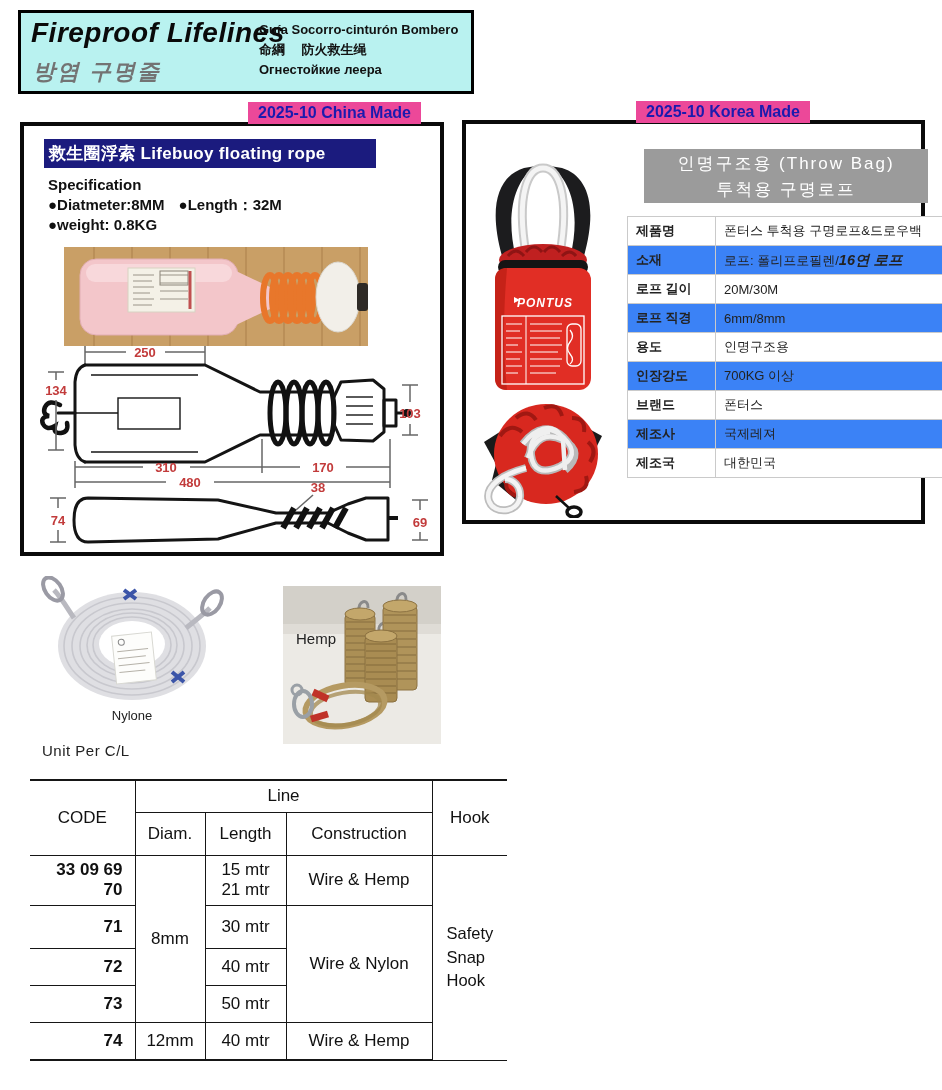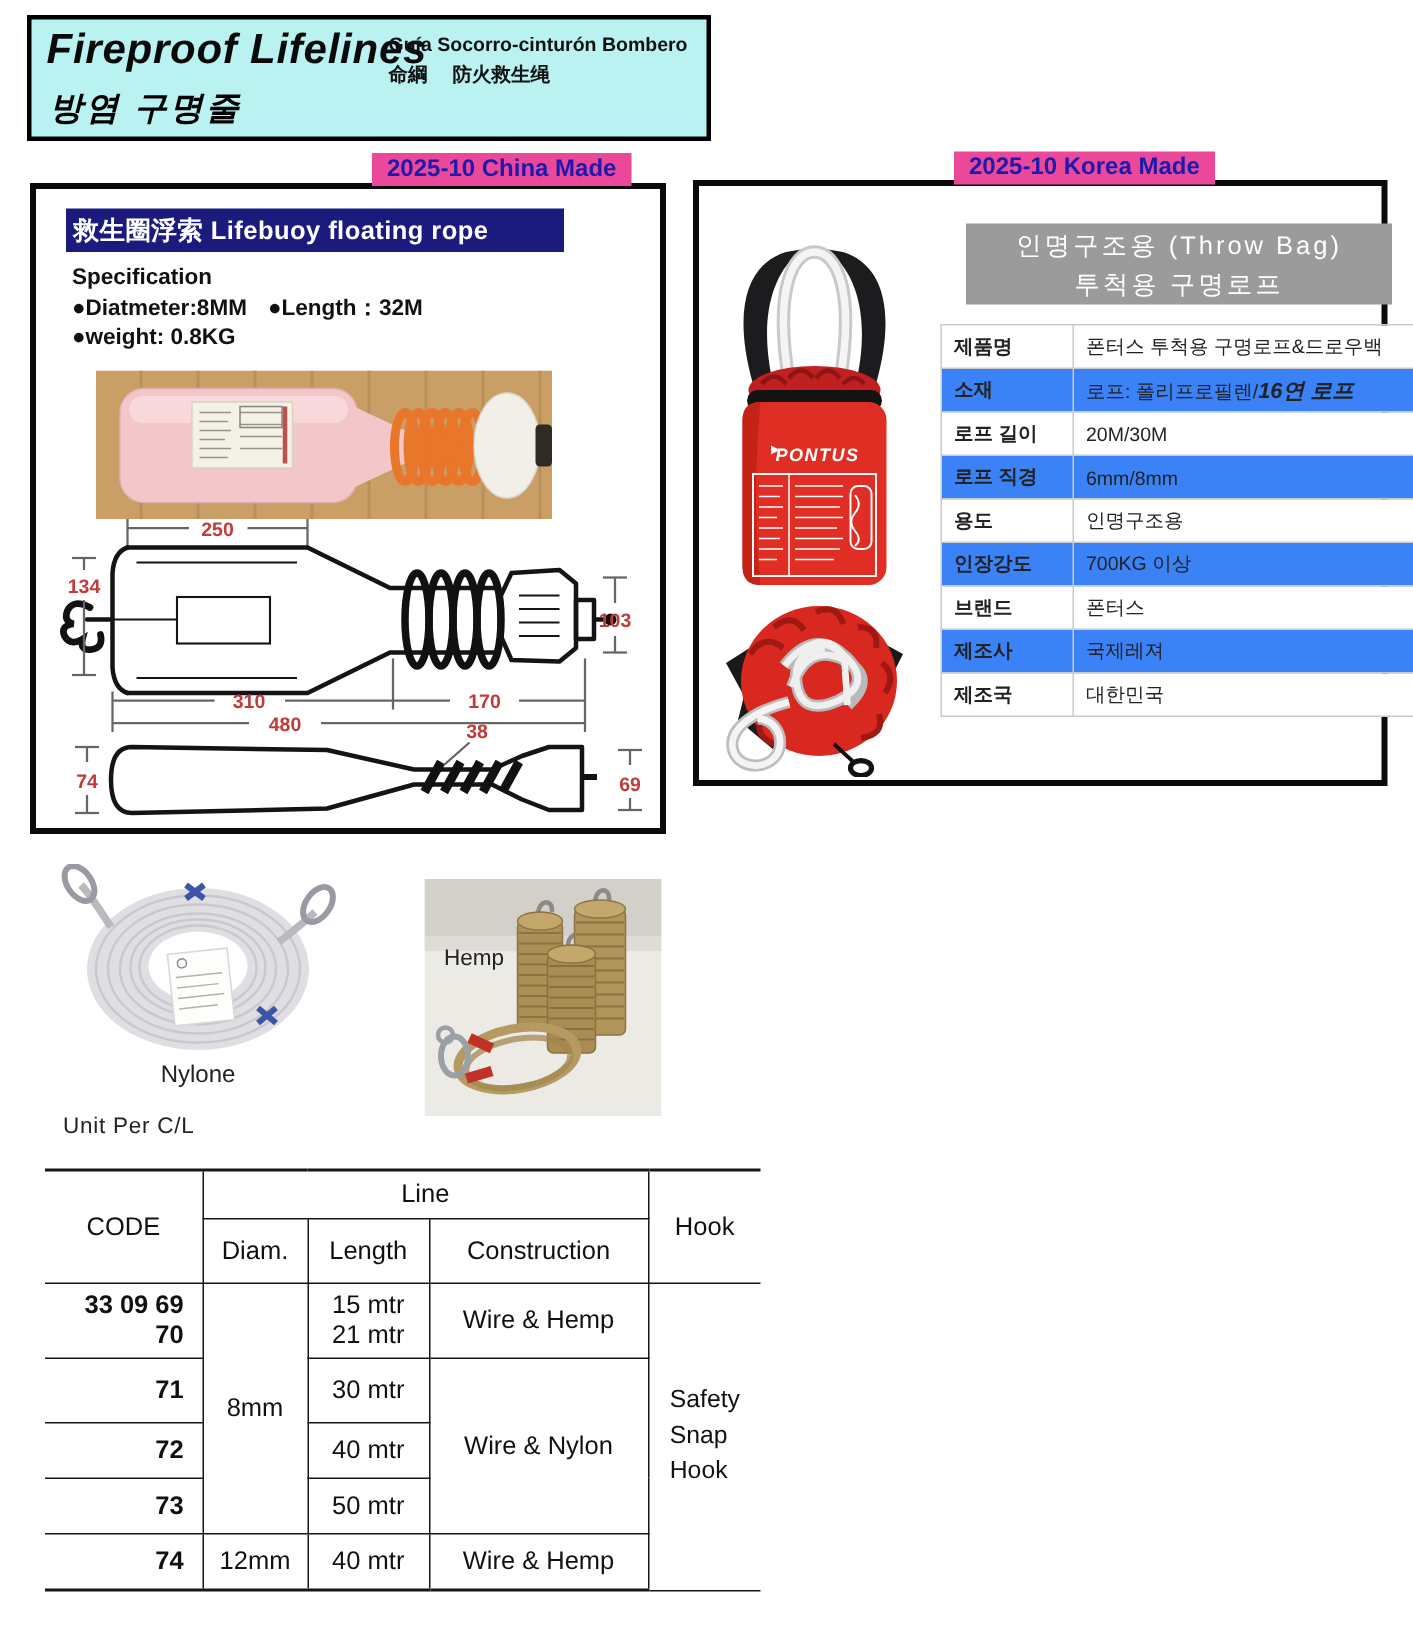--- a/index.html
+++ b/index.html
@@ -5,21 +5,21 @@
   * { margin:0; padding:0; box-sizing:border-box; }
   body { background:#fff; font-family:"Liberation Sans", sans-serif; }
   #page { position:relative; width:942px; height:1090px; background:#fff; overflow:hidden; }
 
   
   .hdr-box { position:absolute; left:18px; top:10px; width:456px; height:84px;
              background:#b9f2f0; border:3px solid #000; }
   .hdr-title { position:absolute; left:10px; top:4px; font-size:28px; font-weight:bold;
                font-style:italic; color:#0a0a0a; letter-spacing:0.5px; }
   .hdr-kr { position:absolute; left:12px; top:44px; font-size:22px; font-weight:bold;
-            font-style:italic; color:#000000; letter-spacing:2px; }
+            font-style:italic; color:#737373; letter-spacing:2px; }
   .hdr-right { position:absolute; left:238px; top:7px; width:215px; font-size:13px;
                font-weight:bold; color:#111; line-height:1.55; }
 
   
   .panel { position:absolute; border:4px solid #0a0a0a; background:#fff; }
   .panel-cn { left:20px; top:122px; width:424px; height:434px; }
   .panel-kr { left:462px; top:120px; width:463px; height:404px; }
   .badge { position:absolute; z-index:3; background:#ec4899; padding:2px 10px;
            font-size:16px; font-weight:bold; color:#1b1bae; white-space:nowrap; }
   .badge-cn { left:248px; top:102px; }
@@ -48,21 +48,21 @@
   .kspec { position:absolute; left:627px; top:216px; width:328px; border-collapse:collapse;
            font-size:13px; color:#222; border:1px solid #c2c2c2; }
   .kspec td { border:1px solid #cacaca; height:29px; padding:0 8px; background:#fff; }
   .kspec tr.alt td { background:#3b82f6; }
   .kspec td.kl { width:88px; font-weight:bold; }
   .kspec .kem { font-weight:bold; font-style:italic; font-size:14.5px; }
 
   
   .photo-nylon { position:absolute; left:36px; top:576px; }
   .nylon-label { position:absolute; left:36px; top:708px; width:192px; text-align:center;
-                 font-size:16px; color:#222; }
+                 font-size:13px; color:#222; }
   .photo-hemp { position:absolute; left:283px; top:586px; }
   .hemp-label { position:absolute; left:296px; top:630px; font-size:15px; color:#222; }
 
   
   .unit-caption { position:absolute; left:42px; top:742px; font-size:15px; color:#222; letter-spacing:0.5px; }
   .unit { position:absolute; left:30px; top:779px; width:477px; border-collapse:collapse;
           table-layout:fixed; font-size:17px; color:#111; }
   .unit td { border:1.5px solid #161616; text-align:center; vertical-align:middle;
              white-space:pre-line; padding:0; }
   .unit tr.h1 td { border-top:2px solid #161616; }
@@ -76,20 +76,21 @@
 <body>
 
 <div id="page">
 
   <div class="hdr-box">
     <div class="hdr-title">Fireproof Lifelines</div>
     <div class="hdr-kr">방염 구명줄</div>
     <div class="hdr-right">
       <div>Guía Socorro-cinturón Bombero</div>
       <div>命綱　 防火救生绳</div>
+      <div>Огнестойкие леера</div>
     </div>
   </div>
 
   <span class="badge badge-cn">2025-10 China Made</span>
   <div class="panel panel-cn"></div>
 
   <div class="navy-bar">救生圈浮索 Lifebuoy floating rope</div>
   <div class="spec-head">Specification</div>
   <div class="spec-line1">
     <span>●Diatmeter:8MM</span><span class="gap"></span><span>●Length：32M</span>

